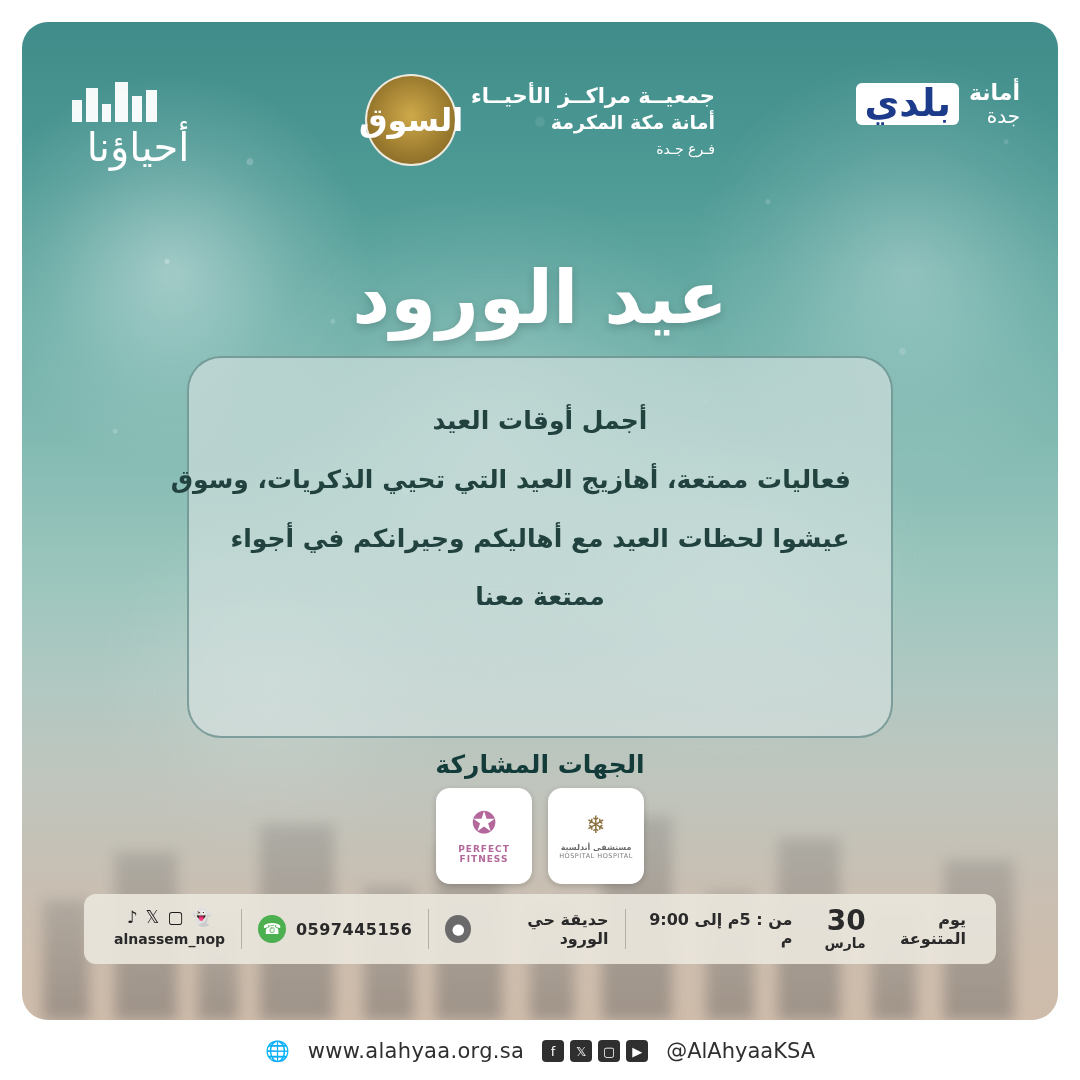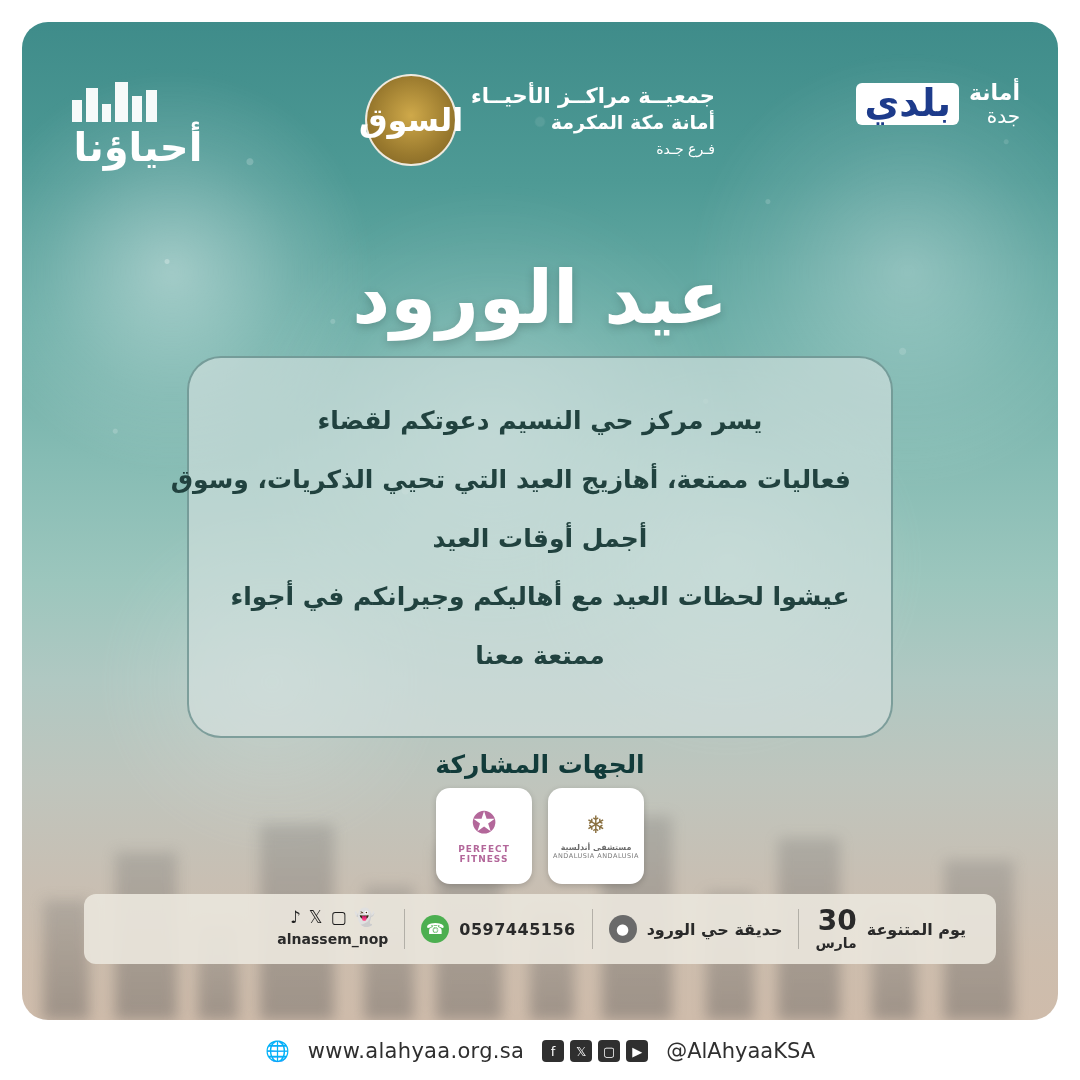--- a/index.html
+++ b/index.html
@@ -109,21 +109,21 @@
   .logo-center .txt .l1 { font-size: 21px; font-weight: 700; letter-spacing: 1px; }
   .logo-center .txt .l2 { font-size: 19px; font-weight: 700; }
   .logo-center .txt .l3 { font-size: 14px; letter-spacing: 3px; margin-top: 4px; }
 
   .logo-ahyaa {
     position: absolute; top: 40px; left: 36px;
     width: 160px; height: 108px;
     color: #ffffff;
     display:flex; align-items:flex-end; justify-content:center;
   }
-  .logo-ahyaa .word { font-size: 40px; font-weight: 700; letter-spacing: -1px; }
+  .logo-ahyaa .word { font-size: 40px; font-weight: 400; letter-spacing: -1px; }
   .logo-ahyaa .sky {
     position:absolute; top: 8px; left: 10px; right: 10px; height: 52px;
   }
   .logo-ahyaa .sky i {
     position:absolute; bottom:0; display:block; background:#ffffff; opacity:.95;
   }
 
   
   .title {
     position: absolute; top: 232px; left: 0; right: 0;
@@ -275,47 +275,49 @@
           <i style="left:64px;width:10px;height:26px"></i>
           <i style="left:78px;width:11px;height:32px"></i>
         </div>
         <div class="word">أحياؤنا</div>
       </div>
     </div>
 
     <div class="title">عيد الورود</div>
 
     <div class="panel">
-      <p>يسر مركز حي النسيم دعوتكم لقضاء</p>
+      <p>أجمل أوقات العيد</p>
       <p>فعاليات ممتعة، أهازيج العيد التي تحيي الذكريات، وسوق</p>
-      <p>أجمل أوقات العيد</p>
       <p>عيشوا لحظات العيد مع أهاليكم وجيرانكم في أجواء</p>
       <p>ممتعة معنا</p>
     </div>
 
     <div class="partners-title">الجهات المشاركة</div>
     <div class="partners">
       <div class="partner p1">
         <div class="mark">❄</div>
         <div class="nm">مستشفى أندلسية</div>
-        <div class="nm2">ANDALUSIA ANDALUSIA</div>
+        <div class="nm2">HOSPITAL HOSPITAL</div>
       </div>
       <div class="partner p2">
         <div class="mark">✪</div>
         <div class="nm">PERFECT FITNESS</div>
       </div>
     </div>
 
     <div class="infobar">
       <div class="ib-seg">
         <span class="day">يوم المتنوعة</span>
         <span class="date-block">
           <span class="d">30</span><br>
           <span class="m">مارس</span>
         </span>
+      </div>
+      <div class="ib-seg">
+        <span class="time">من : 5م إلى 9:00 م</span>
       </div>
       <div class="divider"></div>
       <div class="ib-seg">
         <span class="place">حديقة حي الورود</span>
         <span class="pin">●</span>
       </div>
       <div class="divider"></div>
       <div class="ib-seg">
         <span class="phone">0597445156</span>
         <span class="wa">☎</span>

